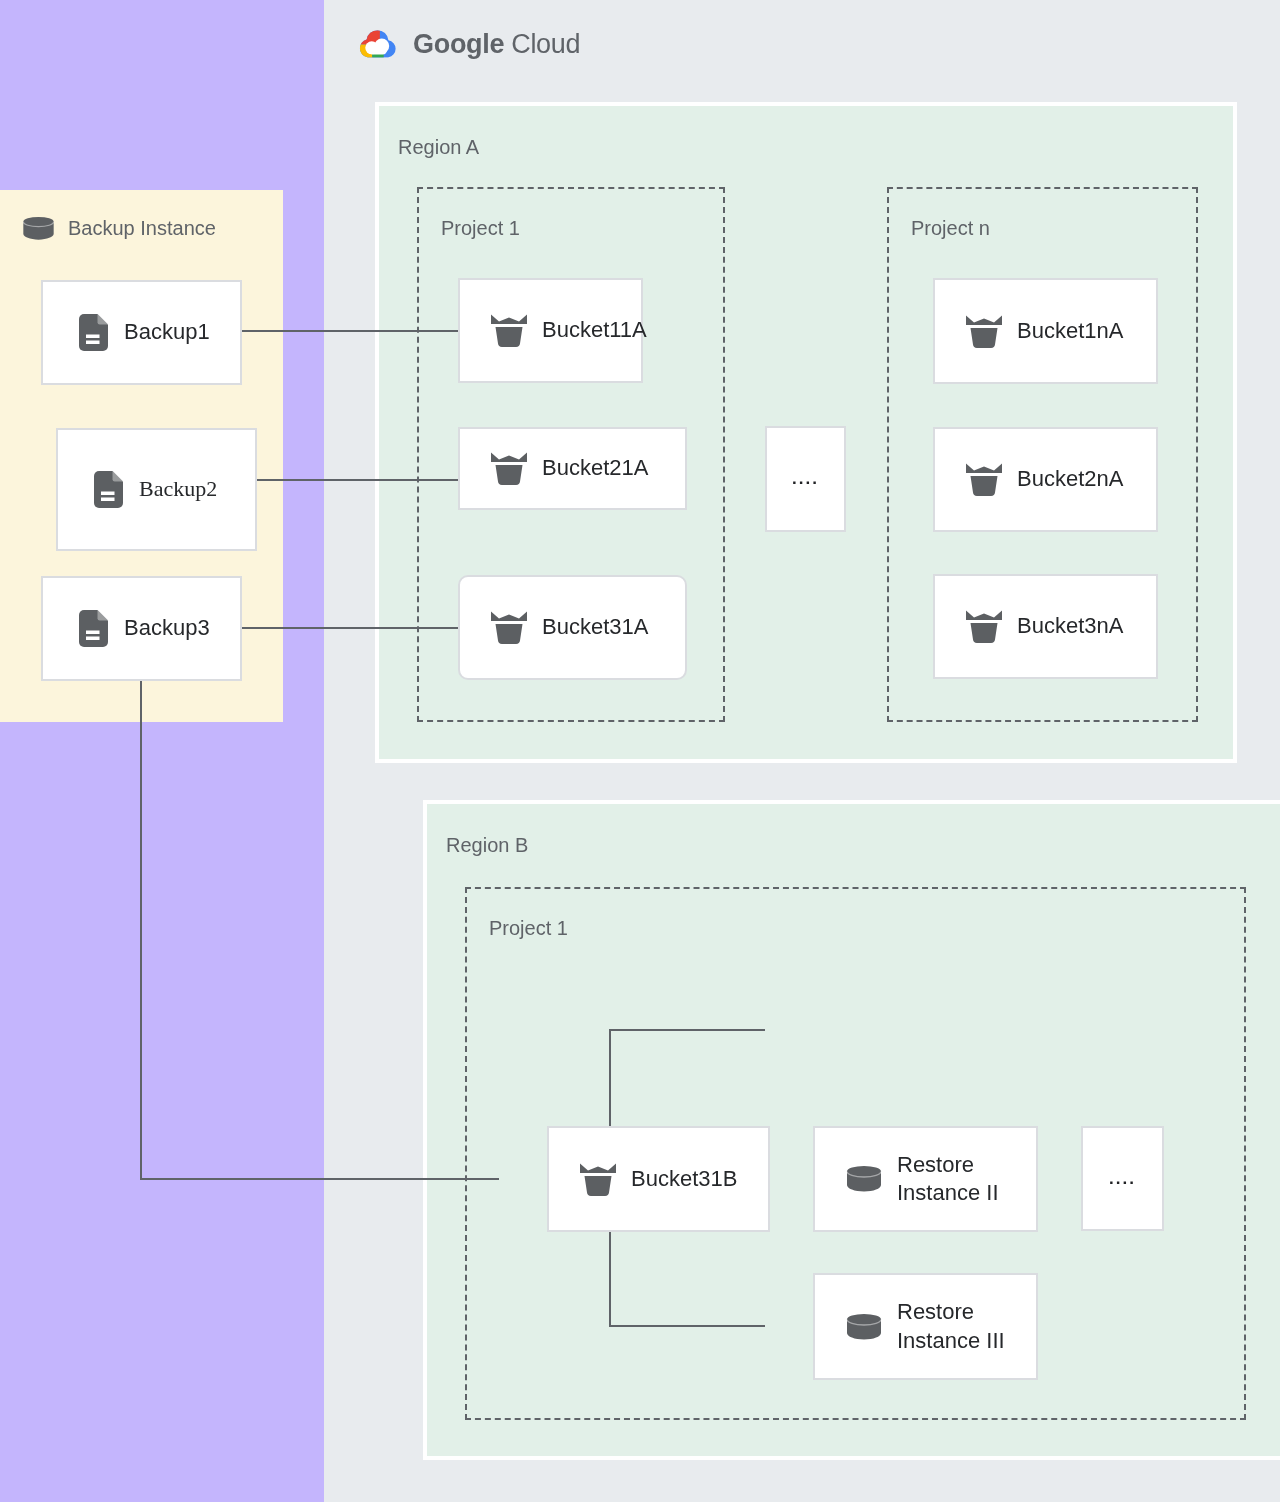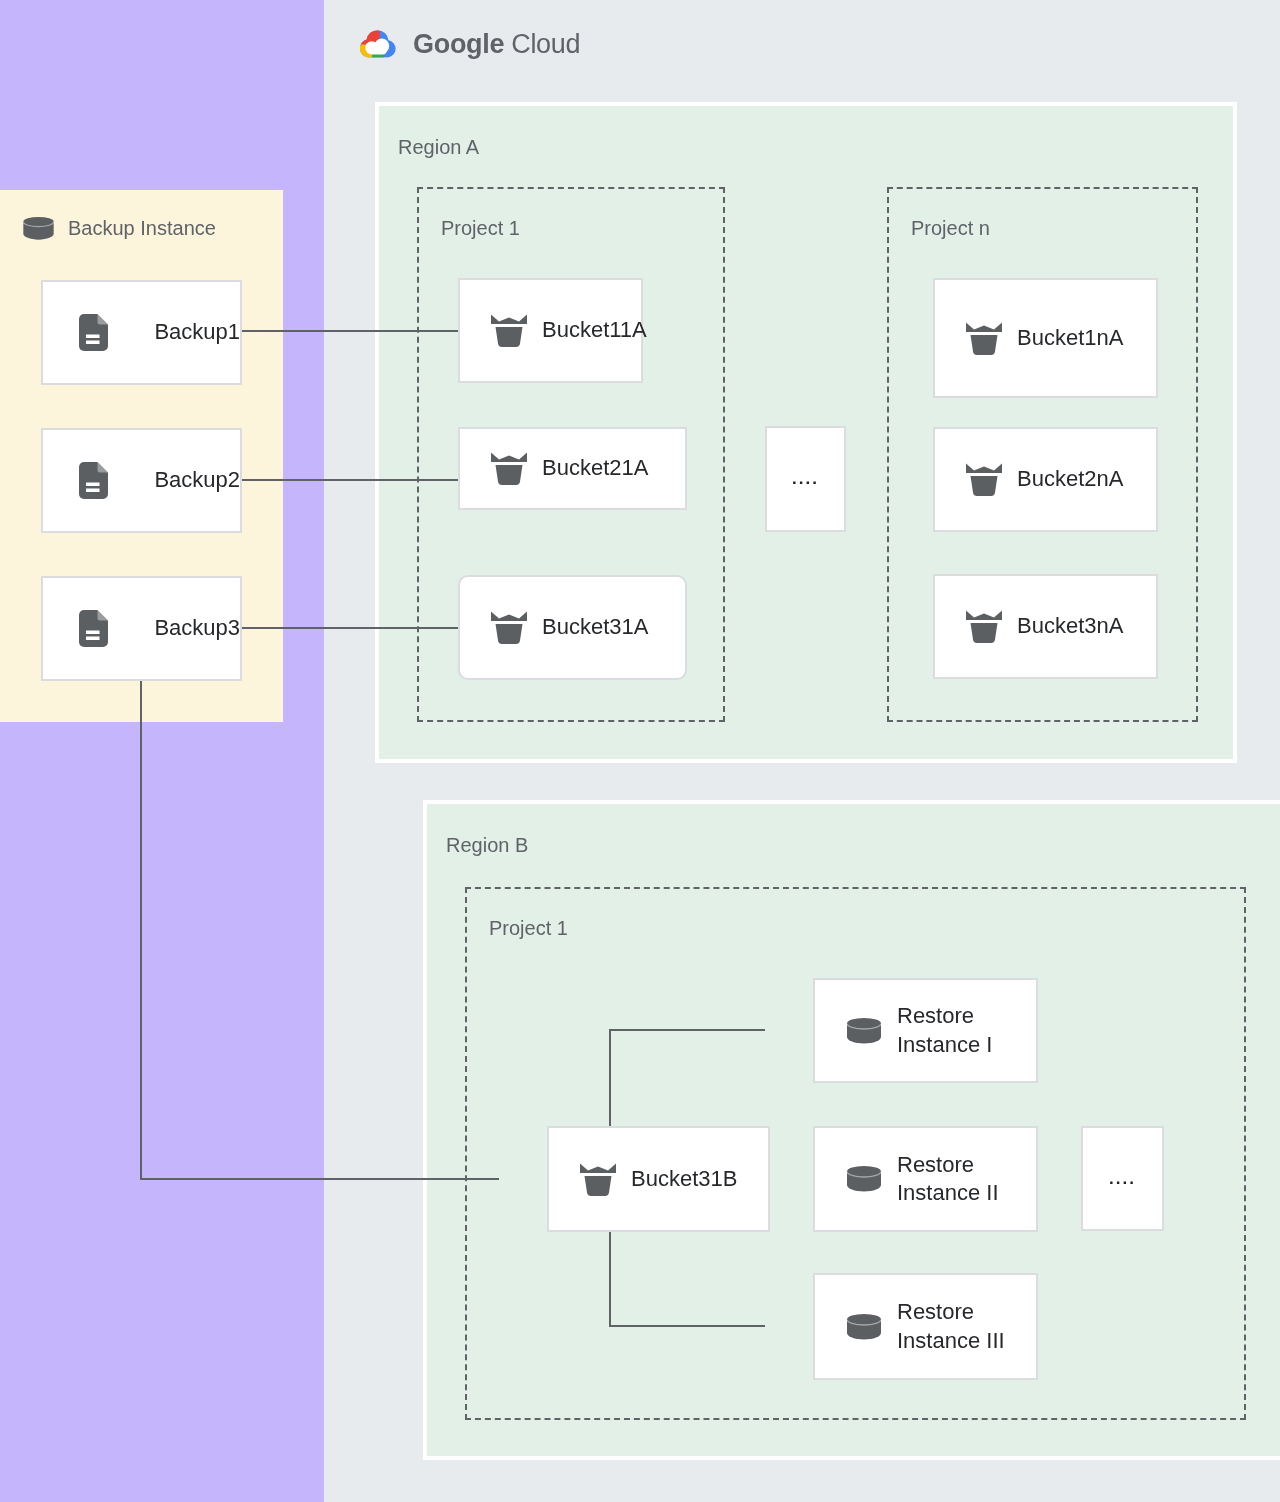--- a/index.html
+++ b/index.html
@@ -51,21 +51,21 @@
     padding-left: 30px;
     gap: 14px;
     z-index: 6;
   }
   .node-label {
     font-size: 22px;
     color: var(--node-text, #26282b);
     line-height: 1.28;
   }
   .restore .node-label { width: 122px; }
-  .backup-node { padding-left: 36px; gap: 16px; justify-content: space-between; }
+  .backup-node { padding-left: 36px; gap: 16px; }
   .dots-node {
     justify-content: center;
     padding-left: 0;
   }
   .dots-node .node-label {
     font-size: 17px;
     font-weight: 700;
     letter-spacing: 2px;
     color: #202124;
   }
@@ -163,21 +163,21 @@
       </div>
     </div>
 
     <div class="node dots-node" style="left:386px; top:320px; width:81px; height:106px;">
       <span class="node-label">....</span>
     </div>
 
     <div class="project" style="left:508px; top:81px; width:311px; height:535px;">
       <div class="project-label" style="left:22px; top:28px;">Project n</div>
 
-      <div class="node" style="left:44px; top:89px; width:225px; height:120px;">
+      <div class="node" style="left:44px; top:89px; width:225px; height:106px;">
         <svg class="icon" width="38" height="33" viewBox="0 0 38 33">
             <use href="#icon-bucket"></use>
           </svg>
         <span class="node-label">Bucket1nA</span>
       </div>
       <div class="node" style="left:44px; top:238px; width:225px; height:105px;">
         <svg class="icon" width="38" height="33" viewBox="0 0 38 33">
             <use href="#icon-bucket"></use>
           </svg>
         <span class="node-label">Bucket2nA</span>
@@ -197,26 +197,20 @@
     <div class="project" style="left:38px; top:83px; width:781px; height:533px;">
       <div class="project-label" style="left:22px; top:28px;">Project 1</div>
 
       <div class="node" style="left:80px; top:237px; width:223px; height:106px;">
         <svg class="icon" width="38" height="33" viewBox="0 0 38 33">
             <use href="#icon-bucket"></use>
           </svg>
         <span class="node-label">Bucket31B</span>
       </div>
 
-      <div class="node restore" style="left:346px; top:89px; width:225px; height:105px;">
-        <svg class="icon" width="38" height="28" viewBox="0 0 38 28">
-            <use href="#icon-database"></use>
-          </svg>
-        <span class="node-label">Restore Instance I</span>
-      </div>
       <div class="node restore" style="left:346px; top:237px; width:225px; height:106px;">
         <svg class="icon" width="38" height="28" viewBox="0 0 38 28">
             <use href="#icon-database"></use>
           </svg>
         <span class="node-label">Restore Instance II</span>
       </div>
       <div class="node restore" style="left:346px; top:384px; width:225px; height:107px;">
         <svg class="icon" width="38" height="28" viewBox="0 0 38 28">
             <use href="#icon-database"></use>
           </svg>
@@ -236,21 +230,21 @@
         </svg>
       <span class="panel-title">Backup Instance</span>
     </div>
 
     <div class="node backup-node" style="left:41px; top:90px; width:201px; height:105px;">
       <svg class="icon" width="29" height="37" viewBox="0 0 29 37">
           <use href="#icon-document"></use>
         </svg>
       <span class="node-label">Backup1</span>
     </div>
-    <div class="node backup-node" style="left:41px; top:238px; width:201px; height:105px;">
+    <div class="node backup-node" style="left:56px; top:238px; width:201px; height:123px;font-family:Liberation Serif, serif;">
       <svg class="icon" width="29" height="37" viewBox="0 0 29 37">
           <use href="#icon-document"></use>
         </svg>
       <span class="node-label">Backup2</span>
     </div>
     <div class="node backup-node" style="left:41px; top:386px; width:201px; height:105px;">
       <svg class="icon" width="29" height="37" viewBox="0 0 29 37">
           <use href="#icon-document"></use>
         </svg>
       <span class="node-label">Backup3</span>

